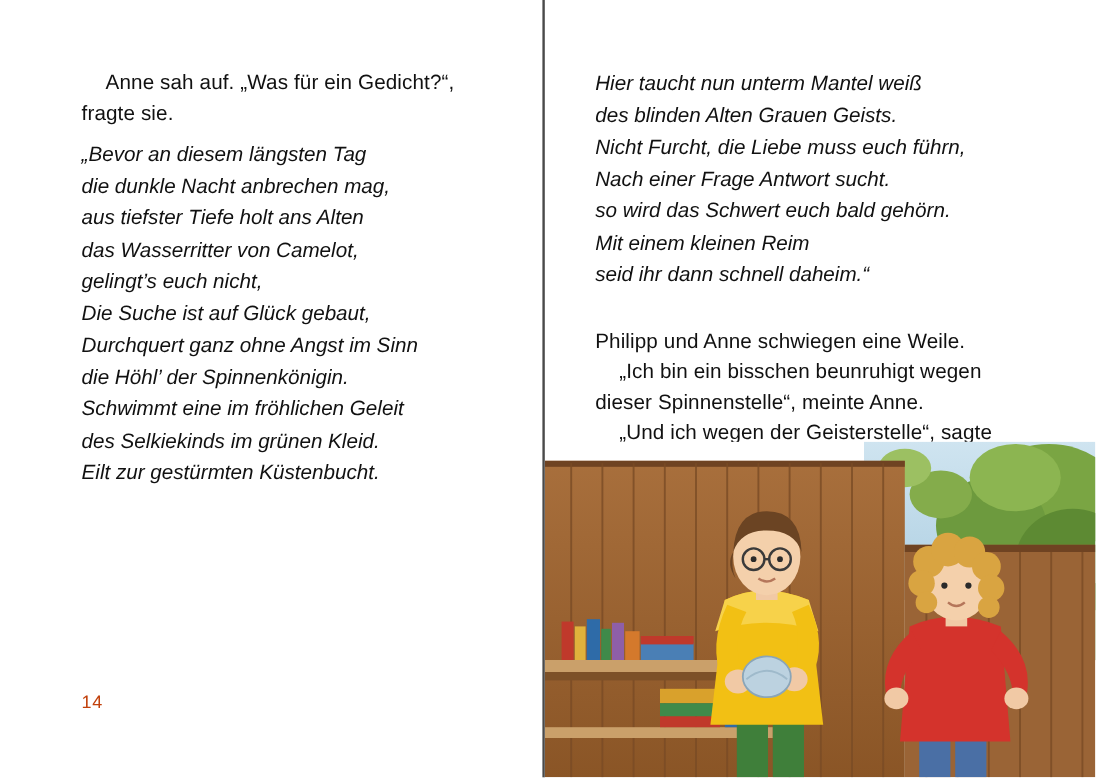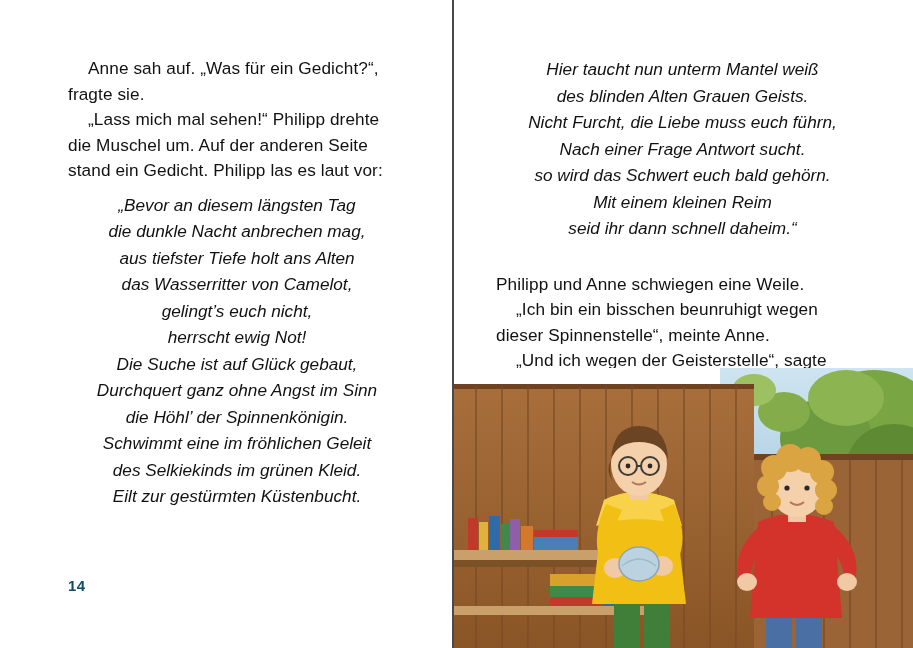--- a/index.html
+++ b/index.html
@@ -46,37 +46,36 @@
   p {
     margin: 0;
     font-size: 17.2px;
     line-height: 25.5px;
     color: #111111;
     letter-spacing: 0.1px;
   }
   .indent { text-indent: 20px; }
   .verse {
     font-style: italic;
-    text-align: center;
     font-size: 17.2px;
     line-height: 26.5px;
     color: #111111;
     margin: 0;
   }
   .verse-block { margin-top: 8px; }
   .verse-block-right { margin-top: 0; }
   .gap-30 { height: 30px; }
 
   .page-number {
     position: absolute;
     left: 68px;
     bottom: 54px;
     font-size: 15px;
-    font-weight: bold;
-    color: #0c4a6e;
+    font-weight: normal;
+    color: #c2410c;
     letter-spacing: 0.5px;
   }
 
   
   .illustration {
     position: absolute;
     left: 454px;
     top: 368px;
     width: 459px;
     height: 280px;
@@ -87,29 +86,27 @@
 </head>
 <body>
 
 <div class="spread">
 
   <div class="gutter"></div>
 
   <div class="page page-left">
 
     <p class="indent">Anne sah auf. „Was für ein Gedicht?“, fragte sie.</p>
-    <p class="indent">„Lass mich mal sehen!“ Philipp drehte die Muschel um. Auf der anderen Seite stand ein Gedicht. Philipp las es laut vor:</p>
 
     <div class="verse-block">
       <div class="verse">„Bevor an diesem längsten Tag</div>
       <div class="verse">die dunkle Nacht anbrechen mag,</div>
       <div class="verse">aus tiefster Tiefe holt ans Alten</div>
       <div class="verse">das Wasserritter von Camelot,</div>
       <div class="verse">gelingt’s euch nicht,</div>
-      <div class="verse">herrscht ewig Not!</div>
       <div class="verse">Die Suche ist auf Glück gebaut,</div>
       <div class="verse">Durchquert ganz ohne Angst im Sinn</div>
       <div class="verse">die Höhl’ der Spinnenkönigin.</div>
       <div class="verse">Schwimmt eine im fröhlichen Geleit</div>
       <div class="verse">des Selkiekinds im grünen Kleid.</div>
       <div class="verse">Eilt zur gestürmten Küstenbucht.</div>
     </div>
 
     <div class="page-number">14</div>
   </div>

